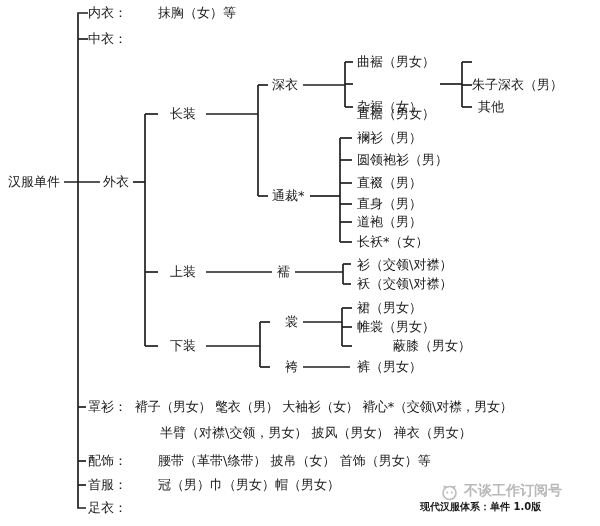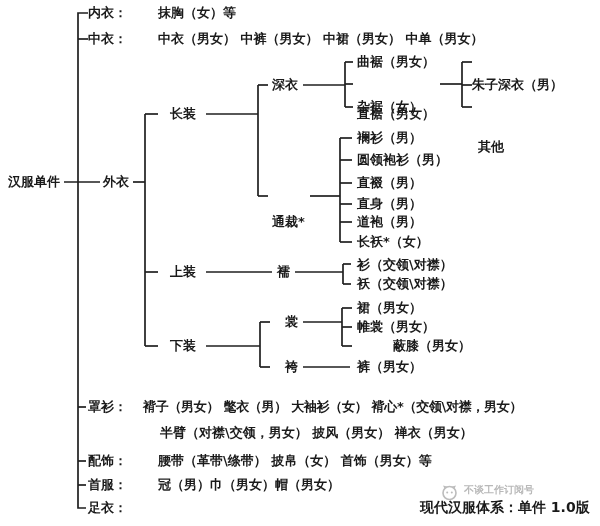--- a/index.html
+++ b/index.html
@@ -3,25 +3,25 @@
 <meta charset="utf-8">
 <style>
   html,body{margin:0;padding:0;background:#fff;}
   #canvas{
     position:relative;width:600px;height:526px;background:#fff;overflow:hidden;
     font-family:"DejaVu Sans",sans-serif;color:#1a1a1a;
   }
   #connectors{position:absolute;left:0;top:0;width:600px;height:526px;}
   .node{
     position:absolute;font-size:13px;line-height:16px;white-space:nowrap;
-    font-weight:700;letter-spacing:0px;
+    font-weight:400;letter-spacing:0px;
   }
   .node.small-gap{letter-spacing:-0.3px;}
-  .footer-caption{font-size:14px;font-weight:700;}
-  .watermark{color:#b9b9b9;font-weight:600;font-size:10px;}
+  .footer-caption{font-size:10px;font-weight:700;}
+  .watermark{color:#b9b9b9;font-weight:600;font-size:14px;}
   .wm-icon{position:absolute;}
 </style>
 </head>
 <body>
 
 <div id="canvas">
 
   <svg id="connectors" viewBox="0 0 600 526" xmlns="http://www.w3.org/2000/svg">
     <g stroke="#1f1f1f" stroke-width="1.7" fill="none">
 
@@ -84,33 +84,32 @@
       <path d="M303,367 H350"></path>
     </g>
   </svg>
 
   <div class="node" style="left:8px;top:174px;">汉服单件</div>
 
   <div class="node" style="left:88px;top:5px;">内衣：</div>
   <div class="node" style="left:158px;top:5px;">抹胸（女）等</div>
 
   <div class="node" style="left:88px;top:31px;">中衣：</div>
-  <div class="node" style="left:158px;top:31px;">中衣（男女）  中裤（男女）  中裙（男女）  中单（男女）</div>
 
   <div class="node" style="left:103px;top:174px;">外衣</div>
 
   <div class="node" style="left:170px;top:106px;">长装</div>
   <div class="node" style="left:272px;top:77px;">深衣</div>
   <div class="node" style="left:357px;top:54px;">曲裾（男女）</div>
   <div class="node" style="left:357px;top:76px;margin-top:30px;">直裾（男女）</div>
   <div class="node" style="left:357px;top:99px;">杂裾（女）</div>
   <div class="node" style="left:472px;top:77px;">朱子深衣（男）</div>
-  <div class="node" style="left:478px;top:99px;margin-top:40px;">其他</div>
+  <div class="node" style="left:478px;top:99px;">其他</div>
 
-  <div class="node" style="left:272px;top:188px;margin-top:26px;">通裁*</div>
+  <div class="node" style="left:272px;top:188px;">通裁*</div>
   <div class="node" style="left:357px;top:130px;">襕衫（男）</div>
   <div class="node" style="left:357px;top:152px;">圆领袍衫（男）</div>
   <div class="node" style="left:357px;top:175px;">直裰（男）</div>
   <div class="node" style="left:357px;top:196px;">直身（男）</div>
   <div class="node" style="left:357px;top:214px;">道袍（男）</div>
   <div class="node" style="left:357px;top:234px;">长袄*（女）</div>
 
   <div class="node" style="left:170px;top:264px;">上装</div>
   <div class="node" style="left:277px;top:264px;">襦</div>
   <div class="node" style="left:357px;top:276px;">袄（交领\对襟）</div>
@@ -118,21 +117,21 @@
 
   <div class="node" style="left:170px;top:338px;text-align:center;">下装</div>
   <div class="node" style="left:285px;top:314px;">裳</div>
   <div class="node" style="left:357px;top:300px;">裙（男女）</div>
   <div class="node" style="left:357px;top:319px;text-align:center;">帷裳（男女）</div>
   <div class="node" style="left:357px;top:338px;padding-left:36px;">蔽膝（男女）</div>
   <div class="node" style="left:285px;top:359px;">袴</div>
   <div class="node" style="left:357px;top:359px;">裤（男女）</div>
 
   <div class="node" style="left:88px;top:399px;">罩衫：</div>
-  <div class="node small-gap" style="left:135px;top:399px;margin-left:8px;">褙子（男女）  氅衣（男）  大袖衫（女） 褙心*（交领\对襟，男女）</div>
+  <div class="node small-gap" style="left:135px;top:399px;">褙子（男女）  氅衣（男）  大袖衫（女） 褙心*（交领\对襟，男女）</div>
   <div class="node" style="left:160px;top:425px;">半臂（对襟\交领，男女）  披风（男女）  禅衣（男女）</div>
 
   <div class="node" style="left:88px;top:453px;">配饰：</div>
   <div class="node" style="left:158px;top:453px;">腰带（革带\绦带）  披帛（女）  首饰（男女）等</div>
 
   <div class="node" style="left:88px;top:477px;">首服：</div>
   <div class="node" style="left:158px;top:477px;">冠（男）巾（男女）帽（男女）</div>
 
   <div class="node" style="left:88px;top:500px;">足衣：</div>
 

